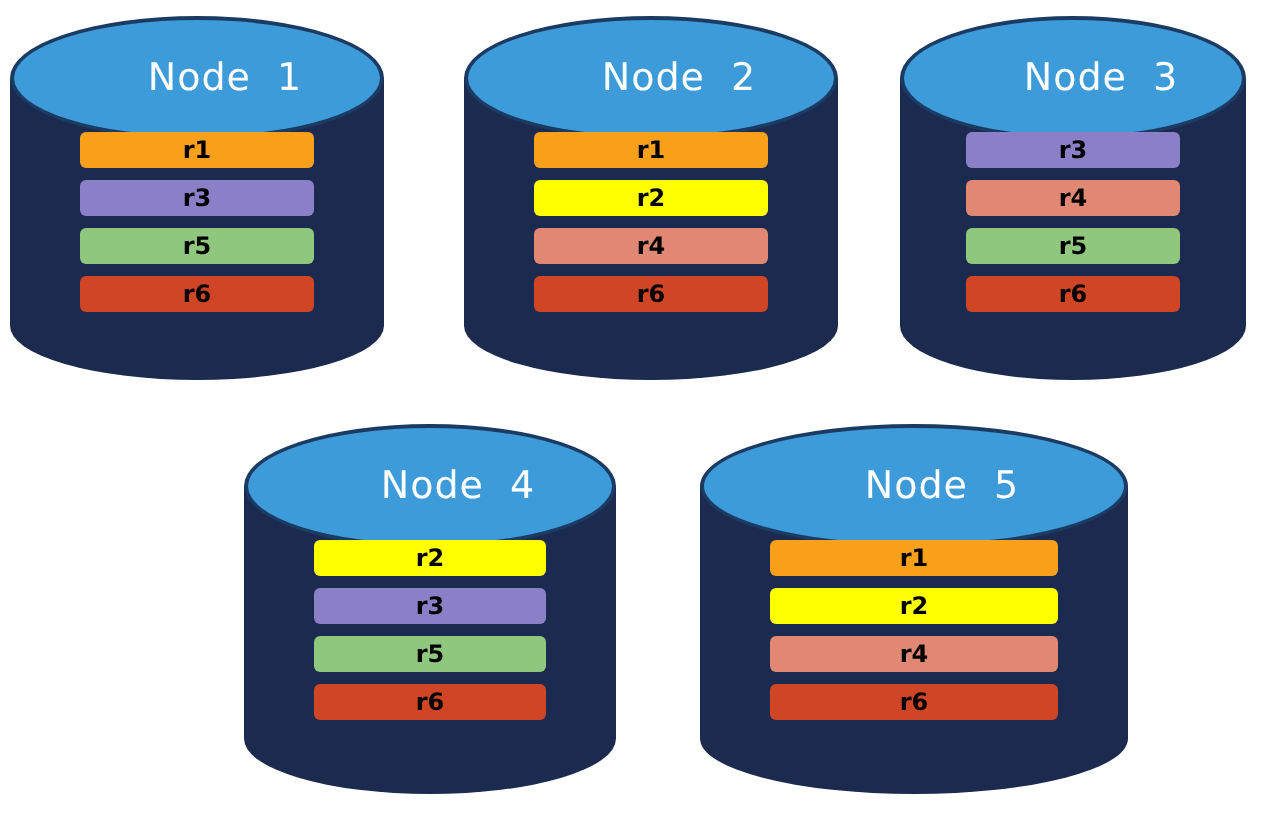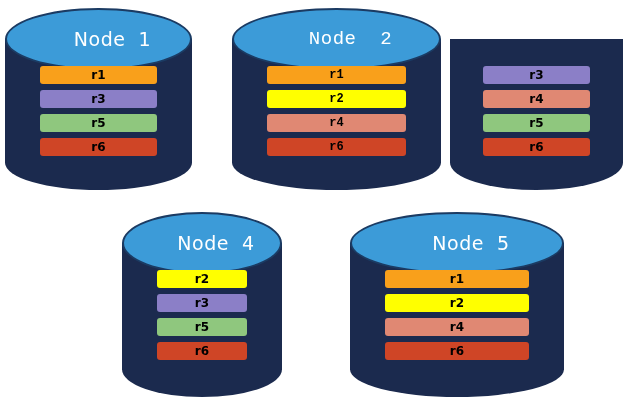--- a/index.html
+++ b/index.html
@@ -55,42 +55,45 @@
       <div class="cap" style="height: 62px;">
         <div class="cap-label">Node  1</div>
       </div>
       <div class="bars" style="top: 58px; left: 35px; right: 35px; height: 96px;">
         <div class="bar" style="top: 0px; background: rgb(249, 160, 27);">r1</div>
         <div class="bar" style="top: 24px; background: rgb(139, 127, 199);">r3</div>
         <div class="bar" style="top: 48px; background: rgb(143, 199, 126);">r5</div>
         <div class="bar" style="top: 72px; background: rgb(207, 69, 38);">r6</div>
       </div>
     </div>
-    <div class="node" style="left: 232px; top: 8px; width: 209px; height: 182px; font-family: Liberation Mono, monospace;">
+    <div class="node" style="left: 232px; top: 8px; width: 187px; height: 182px;">
       <div class="body" style="top: 31px; height: 151px;"></div>
       <div class="cap" style="height: 62px;">
         <div class="cap-label">Node  2</div>
       </div>
       <div class="bars" style="top: 58px; left: 35px; right: 35px; height: 96px;">
         <div class="bar" style="top: 0px; background: rgb(249, 160, 27);">r1</div>
         <div class="bar" style="top: 24px; background: rgb(255, 255, 0);">r2</div>
         <div class="bar" style="top: 48px; background: rgb(224, 136, 115);">r4</div>
         <div class="bar" style="top: 72px; background: rgb(207, 69, 38);">r6</div>
       </div>
     </div>
     <div class="node" style="left: 450px; top: 8px; width: 173px; height: 182px;">
       <div class="body" style="top: 31px; height: 151px;"></div>
+      <div class="cap" style="height: 62px;">
+        <div class="cap-label">Node  3</div>
+      </div>
       <div class="bars" style="top: 58px; left: 33px; right: 33px; height: 96px;">
         <div class="bar" style="top: 0px; background: rgb(139, 127, 199);">r3</div>
         <div class="bar" style="top: 24px; background: rgb(224, 136, 115);">r4</div>
         <div class="bar" style="top: 48px; background: rgb(143, 199, 126);">r5</div>
         <div class="bar" style="top: 72px; background: rgb(207, 69, 38);">r6</div>
       </div>
     </div>
-    <div class="node" style="left: 122px; top: 212px; width: 160px; height: 185px;">
+    <div class="node" style="left: 122px; top: 212px; width: 186px; height: 185px;">
       <div class="body" style="top: 31px; height: 154px;"></div>
       <div class="cap" style="height: 62px;">
         <div class="cap-label">Node  4</div>
       </div>
       <div class="bars" style="top: 58px; left: 35px; right: 35px; height: 96px;">
         <div class="bar" style="top: 0px; background: rgb(255, 255, 0);">r2</div>
         <div class="bar" style="top: 24px; background: rgb(139, 127, 199);">r3</div>
         <div class="bar" style="top: 48px; background: rgb(143, 199, 126);">r5</div>
         <div class="bar" style="top: 72px; background: rgb(207, 69, 38);">r6</div>
       </div>

